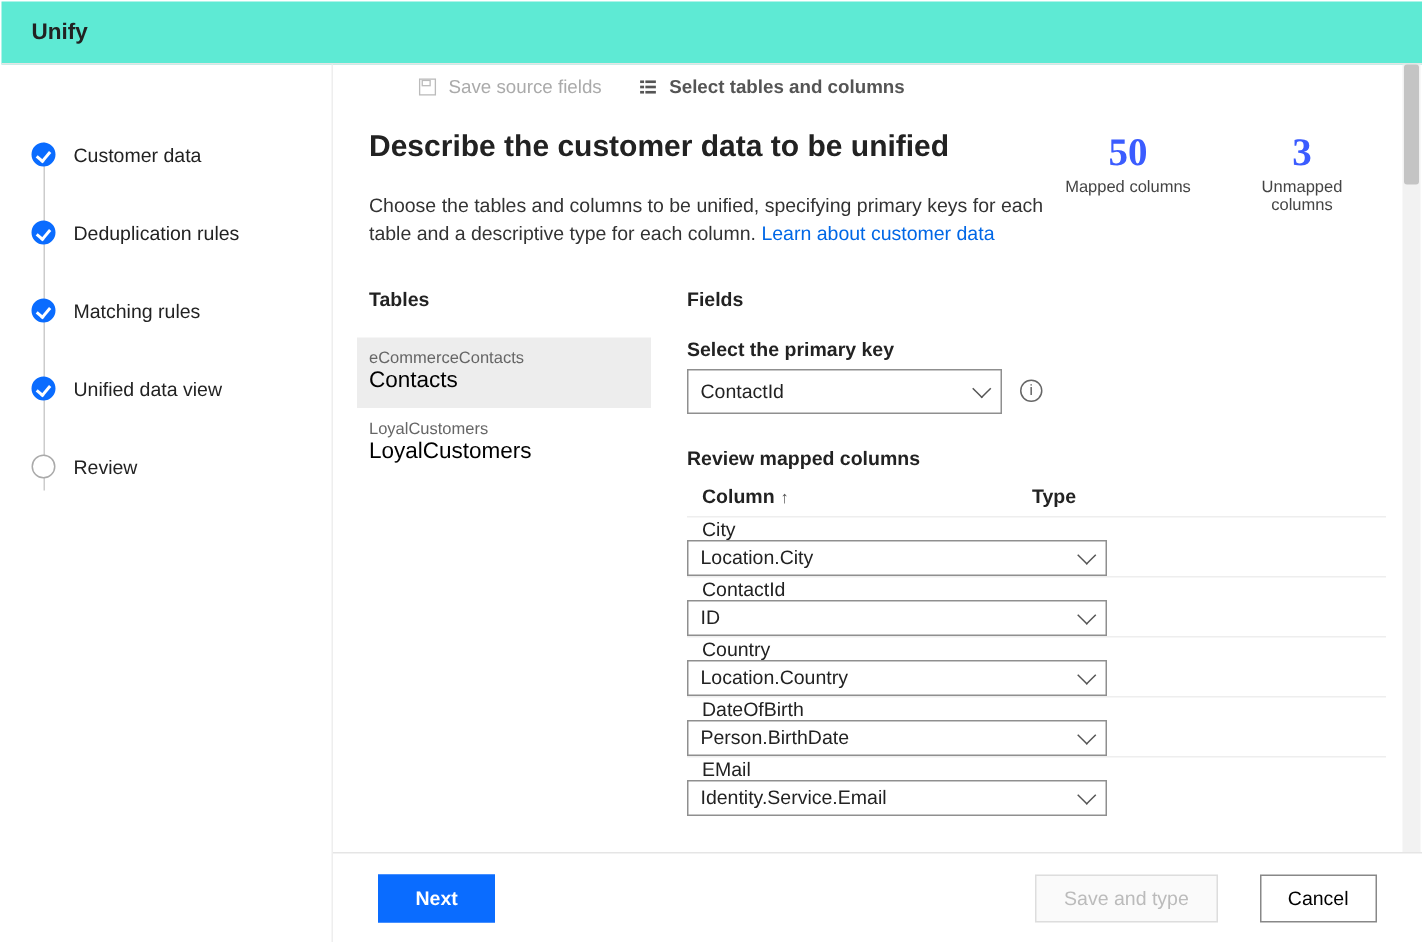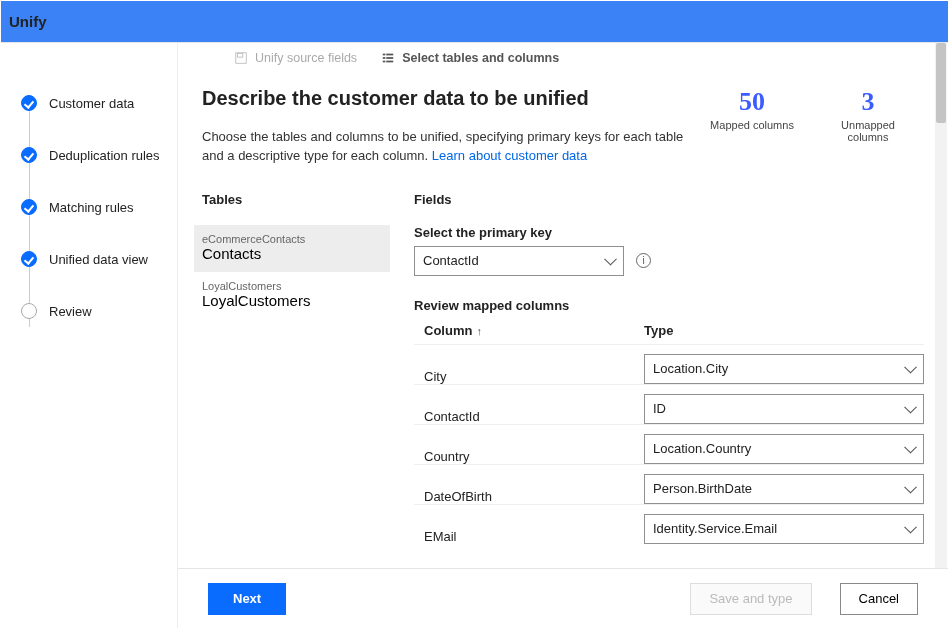--- a/index.html
+++ b/index.html
@@ -1,20 +1,20 @@
 <!DOCTYPE html>
 <html><head>
 <meta charset="utf-8">
 <style>
   * { box-sizing: border-box; margin: 0; padding: 0; }
   body { font-family: "Segoe UI", Arial, sans-serif; font-size: 13px; color: #222; background: #fff; }
 
   .app { width: 949px; height: 629px; position: relative; display: flex; flex-direction: column; border: 1px solid transparent; }
 
-  .header { height: 42px; display: flex; align-items: center; padding-left: 8px; border-bottom: 1px solid #e5e5e5; background: #3b82f6; }
+  .header { height: 42px; display: flex; align-items: center; padding-left: 20px; border-bottom: 1px solid #e5e5e5; background: #5eead4; }
   .header-title { font-size: 15px; font-weight: 600; color: #222; }
 
   .body { flex: 1; display: flex; min-height: 0; }
 
   
   .sidebar { width: 220px; padding: 34px 0 0 20px; }
   .step-list { list-style: none; position: relative; }
   .step-list::before { content: ""; position: absolute; left: 8px; top: 18px; bottom: 10px; width: 1px; background: #ccc; }
   .step-item { position: relative; display: flex; align-items: center; height: 52px; cursor: pointer; }
   .step-dot { width: 16px; height: 16px; border-radius: 50%; border: 1px solid #aaa; background: #fff; position: relative; z-index: 1; margin-right: 12px; flex: 0 0 auto; }
@@ -64,21 +64,21 @@
   .select.w260 { width: 280px; }
 
   .info-icon { width: 15px; height: 15px; border: 1px solid #666; border-radius: 50%; display: inline-flex; align-items: center; justify-content: center; font-size: 10px; color: #555; }
 
   .grid-head { display: flex; margin-top: 10px; margin-bottom: 6px; }
   .grid-h { font-size: 13px; font-weight: 700; color: #222; }
   .gcol1 { width: 230px; padding-left: 10px; }
   .gcol2 { flex: 1; }
   .sort-arrow { font-size: 11px; color: #555; margin-left: 4px; }
 
-  .grid-row { display: flex; align-items: flex-end; height: 40px; border-top: 1px solid #eee; }
+  .grid-row { display: flex; align-items: flex-start; height: 40px; border-top: 1px solid #eee; flex-direction: column; }
   .grid-row:first-of-type { border-top: 1px solid #eee; }
   .gname { width: 230px; padding-left: 10px; font-size: 13px; }
 
   .footer { height: 60px; border-top: 1px solid #e5e5e5; display: flex; align-items: center; padding: 0 30px; gap: 28px; }
   .spacer { margin-left: auto; }
   .btn { height: 32px; padding: 0 18px; border: 1px solid #888; background: #fff; font-size: 13px; cursor: pointer; }
   .btn.primary { background: #0a6cff; color: #fff; border-color: #0a6cff; font-weight: 600; padding: 0 24px; }
   .btn.disabled { color: #bbb; border-color: #ddd; background: #fafafa; cursor: default; }
 
   .scrollbar { position: absolute; right: 1px; top: 42px; bottom: 60px; width: 12px; background: transparent; }
@@ -121,21 +121,21 @@
 
     <div class="main">
       <div class="toolbar">
         <span class="tb-item disabled">
           <span class="tb-icon">
             <svg viewBox="0 0 16 16" width="14" height="14">
                 <rect x="2" y="2" width="12" height="12" fill="none" stroke="#bbb"></rect>
                 <rect x="4" y="3" width="6" height="4" fill="none" stroke="#bbb"></rect>
               </svg>
           </span>
-          <span>Unify source fields</span>
+          <span>Save source fields</span>
         </span>
         <span class="tb-item active">
           <span class="tb-icon">
             <svg viewBox="0 0 16 16" width="14" height="14">
                 <rect x="2" y="3" width="3" height="2" fill="#555"></rect>
                 <rect x="6" y="3" width="8" height="2" fill="#555"></rect>
                 <rect x="2" y="7" width="3" height="2" fill="#555"></rect>
                 <rect x="6" y="7" width="8" height="2" fill="#555"></rect>
                 <rect x="2" y="11" width="3" height="2" fill="#555"></rect>
                 <rect x="6" y="11" width="8" height="2" fill="#555"></rect>

